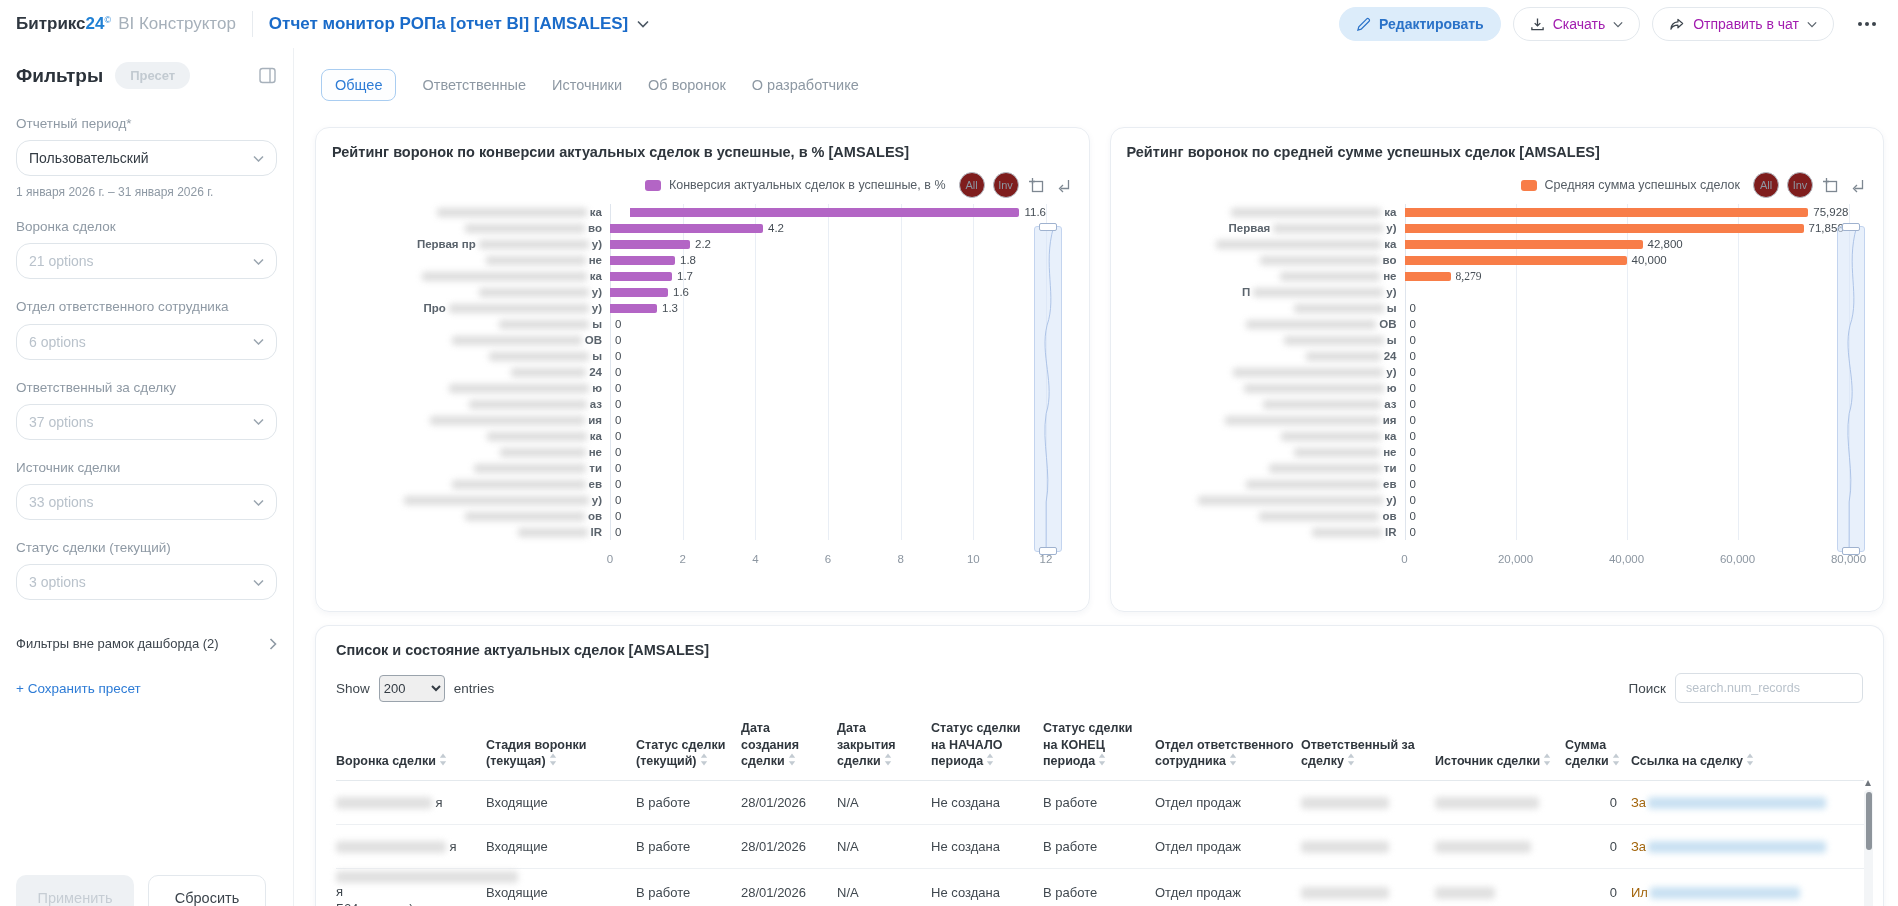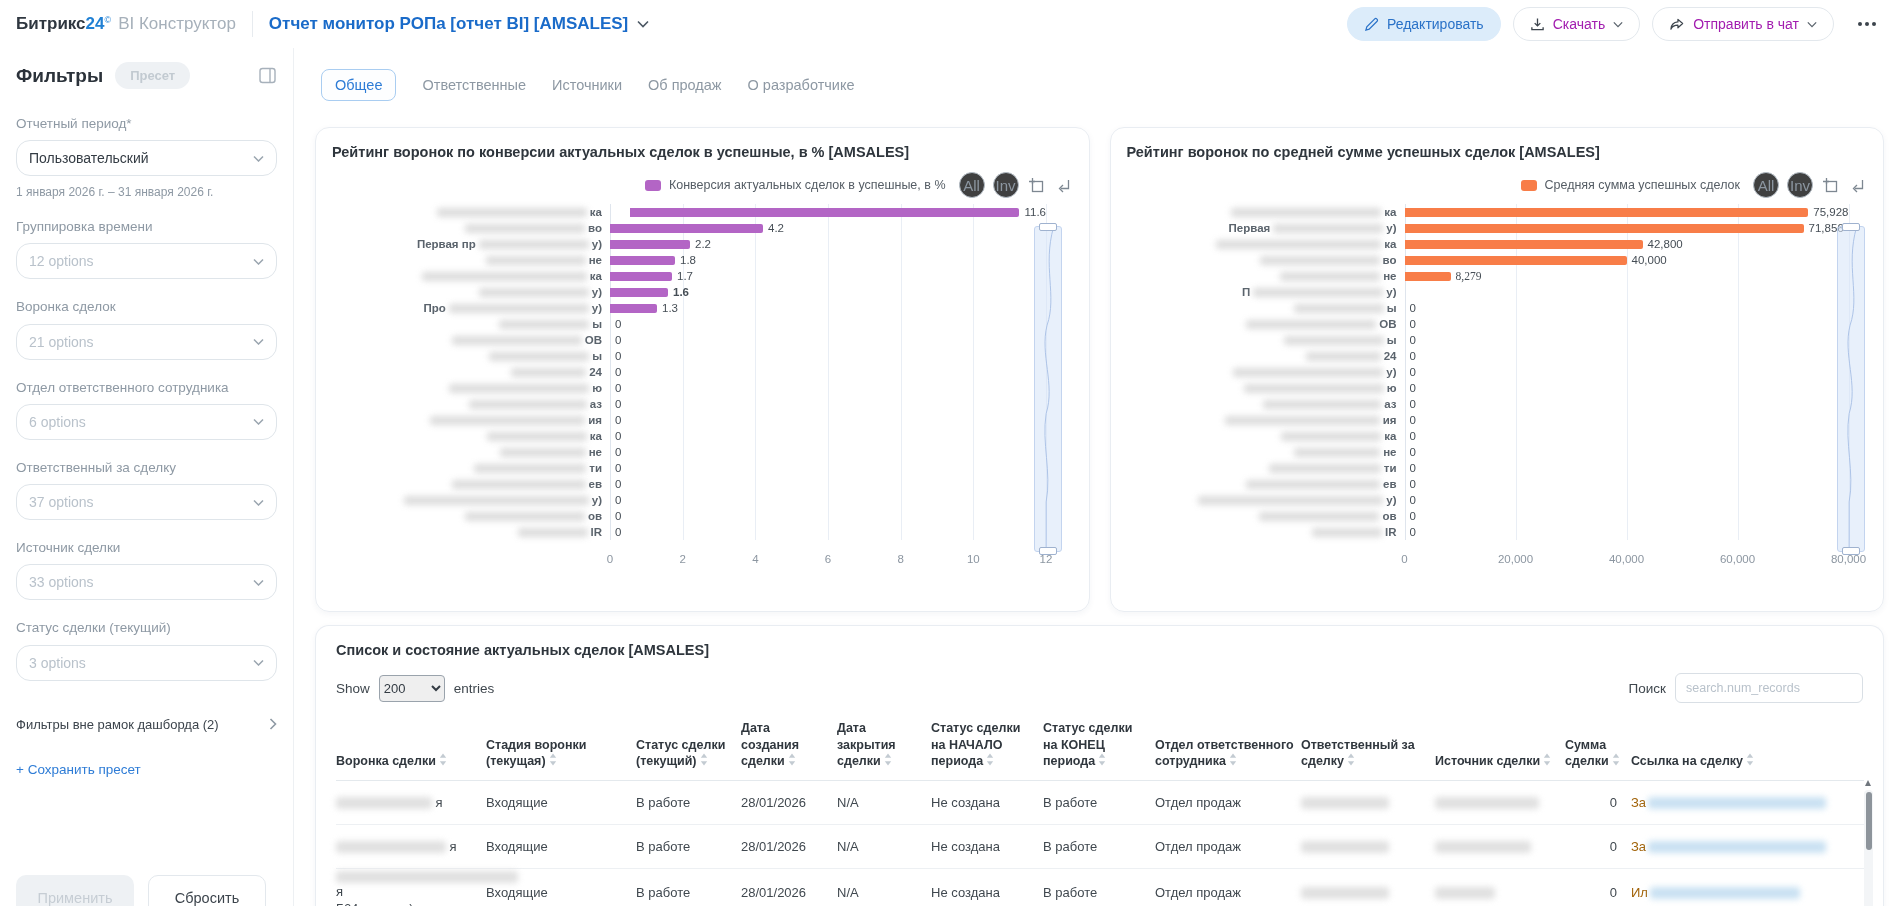--- a/index.html
+++ b/index.html
@@ -11,21 +11,21 @@
   .brand { font-size:17px; display:flex; align-items:flex-start; white-space:nowrap; }
   .brand-main { color:#2f3740; font-weight:700; }
   .brand-24 { color:#2080d4; font-weight:700; }
   .brand-reg { color:#2080d4; font-size:9px; margin-top:1px; }
   .brand-product { color:#a6b0ba; font-weight:400; margin-left:7px; }
   .v-div { width:1px; height:26px; background:#e7ebef; margin:0 16px; }
   .report-title { display:flex; align-items:center; gap:9px; color:#1a6bc9; font-size:17px; font-weight:700; cursor:pointer; }
   .top-actions { margin-left:auto; display:flex; align-items:center; gap:12px; }
   .btn { height:34px; border-radius:17px; display:flex; align-items:center; gap:8px; padding:0 16px;
          font-size:14px; border:1px solid #e3e8ed; background:#fff; color:#a21caf; cursor:pointer; white-space:nowrap; }
-  .btn.soft { background:#dcecfa; border:1px solid #dcecfa; color:#2a72c8; font-weight:400; }
+  .btn.soft { background:#dcecfa; border:1px solid #dcecfa; color:#2a72c8; font-weight:700; }
   .dots-btn { display:flex; gap:3px; padding:8px 4px; background:none; border:none; cursor:pointer; margin-left:8px; }
   .dots-btn i { width:4px; height:4px; border-radius:50%; background:#3c444c; }
 
   
   .sidebar { position:absolute; top:48px; left:0; width:294px; bottom:0; border-right:1px solid #edf0f3;
              padding:14px 16px 0 16px; overflow:hidden; }
   .sb-head { display:flex; align-items:center; gap:12px; margin-bottom:26px; }
   .sb-title { font-size:19px; font-weight:700; color:#2b323a; }
   .preset-pill { background:#eef1f4; color:#c2cad1; font-size:13px; font-weight:700; padding:6px 15px; border-radius:15px; }
   .collapse-btn { margin-left:auto; background:none; border:none; cursor:pointer; display:flex; }
@@ -49,22 +49,22 @@
   .tabs { display:flex; align-items:center; gap:26px; margin:6px 0 0 6px; height:33px; }
   .tab { font-size:14.5px; color:#8d98a3; background:none; border:none; cursor:pointer; padding:7px 0; }
   .tab.active { color:#2e7cd6; border:1px solid #a9cdf1; border-radius:8px; padding:7px 13px; background:#fdfeff; }
   .cards-row { display:flex; gap:20px; margin-top:26px; }
   .card { flex:1; border:1px solid #e9edf2; border-radius:14px; box-shadow:0 2px 6px rgba(44,66,96,.05);
           padding:16px 16px 18px; min-height:485px; }
   .card-title { font-size:14.5px; font-weight:700; color:#2f363d; }
   .legend-row { display:flex; justify-content:flex-end; align-items:center; gap:8px; margin-top:12px; height:26px; }
   .lg-swatch { width:16px; height:11px; border-radius:3px; }
   .lg-label { font-size:12.5px; color:#555d65; margin-right:5px; }
-  .circle-btn { width:26px; height:26px; border-radius:50%; border:1px solid #b4bdc6; background:#404040;
-                color:#8c96a1; font-size:15px; display:flex; align-items:center; justify-content:center; cursor:pointer; }
+  .circle-btn { width:26px; height:26px; border-radius:50%; border:1px solid #b4bdc6; background:#7f1d1d;
+                color:#8c96a1; font-size:11px; display:flex; align-items:center; justify-content:center; cursor:pointer; }
   .tool-btn { background:none; border:none; padding:0 1px; cursor:pointer; display:flex; }
 
   .chart-body { position:relative; margin-top:6px; }
   .grid-overlay { position:absolute; top:0; z-index:0; }
   .gl { position:absolute; top:0; bottom:0; width:1px; background:#e9eef5; }
   .gl.axis { background:#dfe5ed; }
   .c-row { display:flex; align-items:center; height:16px; position:relative; z-index:1; }
   .c-label { width:278px; padding-right:8px; display:flex; justify-content:flex-end; align-items:center; gap:3px;
              font-size:11.5px; color:#5a636c; white-space:nowrap;font-weight:bold; }
   .blob { display:inline-block; height:9px; border-radius:2px; background:#d4d4d4; filter:blur(3px); opacity:.8; }
@@ -172,29 +172,20 @@
           <div class="f-label">Отчетный период*</div>
           <div class="f-select">
             <span class="f-value">Пользовательский</span>
             <svg width="11" height="7" viewBox="0 0 11 7">
               <path d="M1 1.5 L5.5 6 L10 1.5" fill="none" stroke="#9aa5af" stroke-width="1.5"></path>
             </svg>
           </div>
           <div class="f-note">1 января 2026 г. – 31 января 2026 г.</div>
         </div>
         <div class="field">
-          <div class="f-label">Группировка времени</div>
-          <div class="f-select">
-            <span class="f-ph">12 options</span>
-            <svg width="11" height="7" viewBox="0 0 11 7">
-              <path d="M1 1.5 L5.5 6 L10 1.5" fill="none" stroke="#9aa5af" stroke-width="1.5"></path>
-            </svg>
-          </div>
-        </div>
-        <div class="field">
           <div class="f-label">Воронка сделок</div>
           <div class="f-select">
             <span class="f-ph">21 options</span>
             <svg width="11" height="7" viewBox="0 0 11 7">
               <path d="M1 1.5 L5.5 6 L10 1.5" fill="none" stroke="#9aa5af" stroke-width="1.5"></path>
             </svg>
           </div>
         </div>
         <div class="field">
           <div class="f-label">Отдел ответственного сотрудника</div>
@@ -244,21 +235,21 @@
       <button class="sb-btn apply">Применить</button>
       <button class="sb-btn reset">Сбросить</button>
     </div>
   </aside>
 
   <main class="main">
     <nav class="tabs" id="tabs">
         <button class="tab active">Общее</button>
         <button class="tab">Ответственные</button>
         <button class="tab">Источники</button>
-        <button class="tab">Об продаж</button>
+        <button class="tab">Об воронок</button>
         <button class="tab">О разработчике</button>
       </nav>
     <div class="cards-row" id="charts-row">
         <section class="card">
           <div class="card-title">Рейтинг воронок по конверсии актуальных сделок в успешные, в % [AMSALES]</div>
           <div class="legend-row">
             <span class="lg-swatch" style="background: rgb(179, 101, 197);"></span>
             <span class="lg-label">Конверсия актуальных сделок в успешные, в %</span>
             <button class="circle-btn">All</button>
             <button class="circle-btn">Inv</button>
@@ -334,21 +325,21 @@
               <div class="c-plot" style="width: 436px;">
                 <div class="c-bar" style="width: 62px; background: rgb(179, 101, 197);"></div>
                 <span class="c-val">1.7</span>
               </div>
             </div>
             <div class="c-row">
               <div class="c-label">
                 <span class="blob" style="width: 110px;"></span>
                 <span>у)</span>
               </div>
-              <div class="c-plot" style="width: 436px; font-weight: bold;">
+              <div class="c-plot" style="width: 436px;">
                 <div class="c-bar" style="width: 58px; background: rgb(179, 101, 197);"></div>
                 <span class="c-val">1.6</span>
               </div>
             </div>
             <div class="c-row">
               <div class="c-label">
                 <span>Про</span>
                 <span class="blob" style="width: 140px;"></span>
                 <span>у)</span>
               </div>

